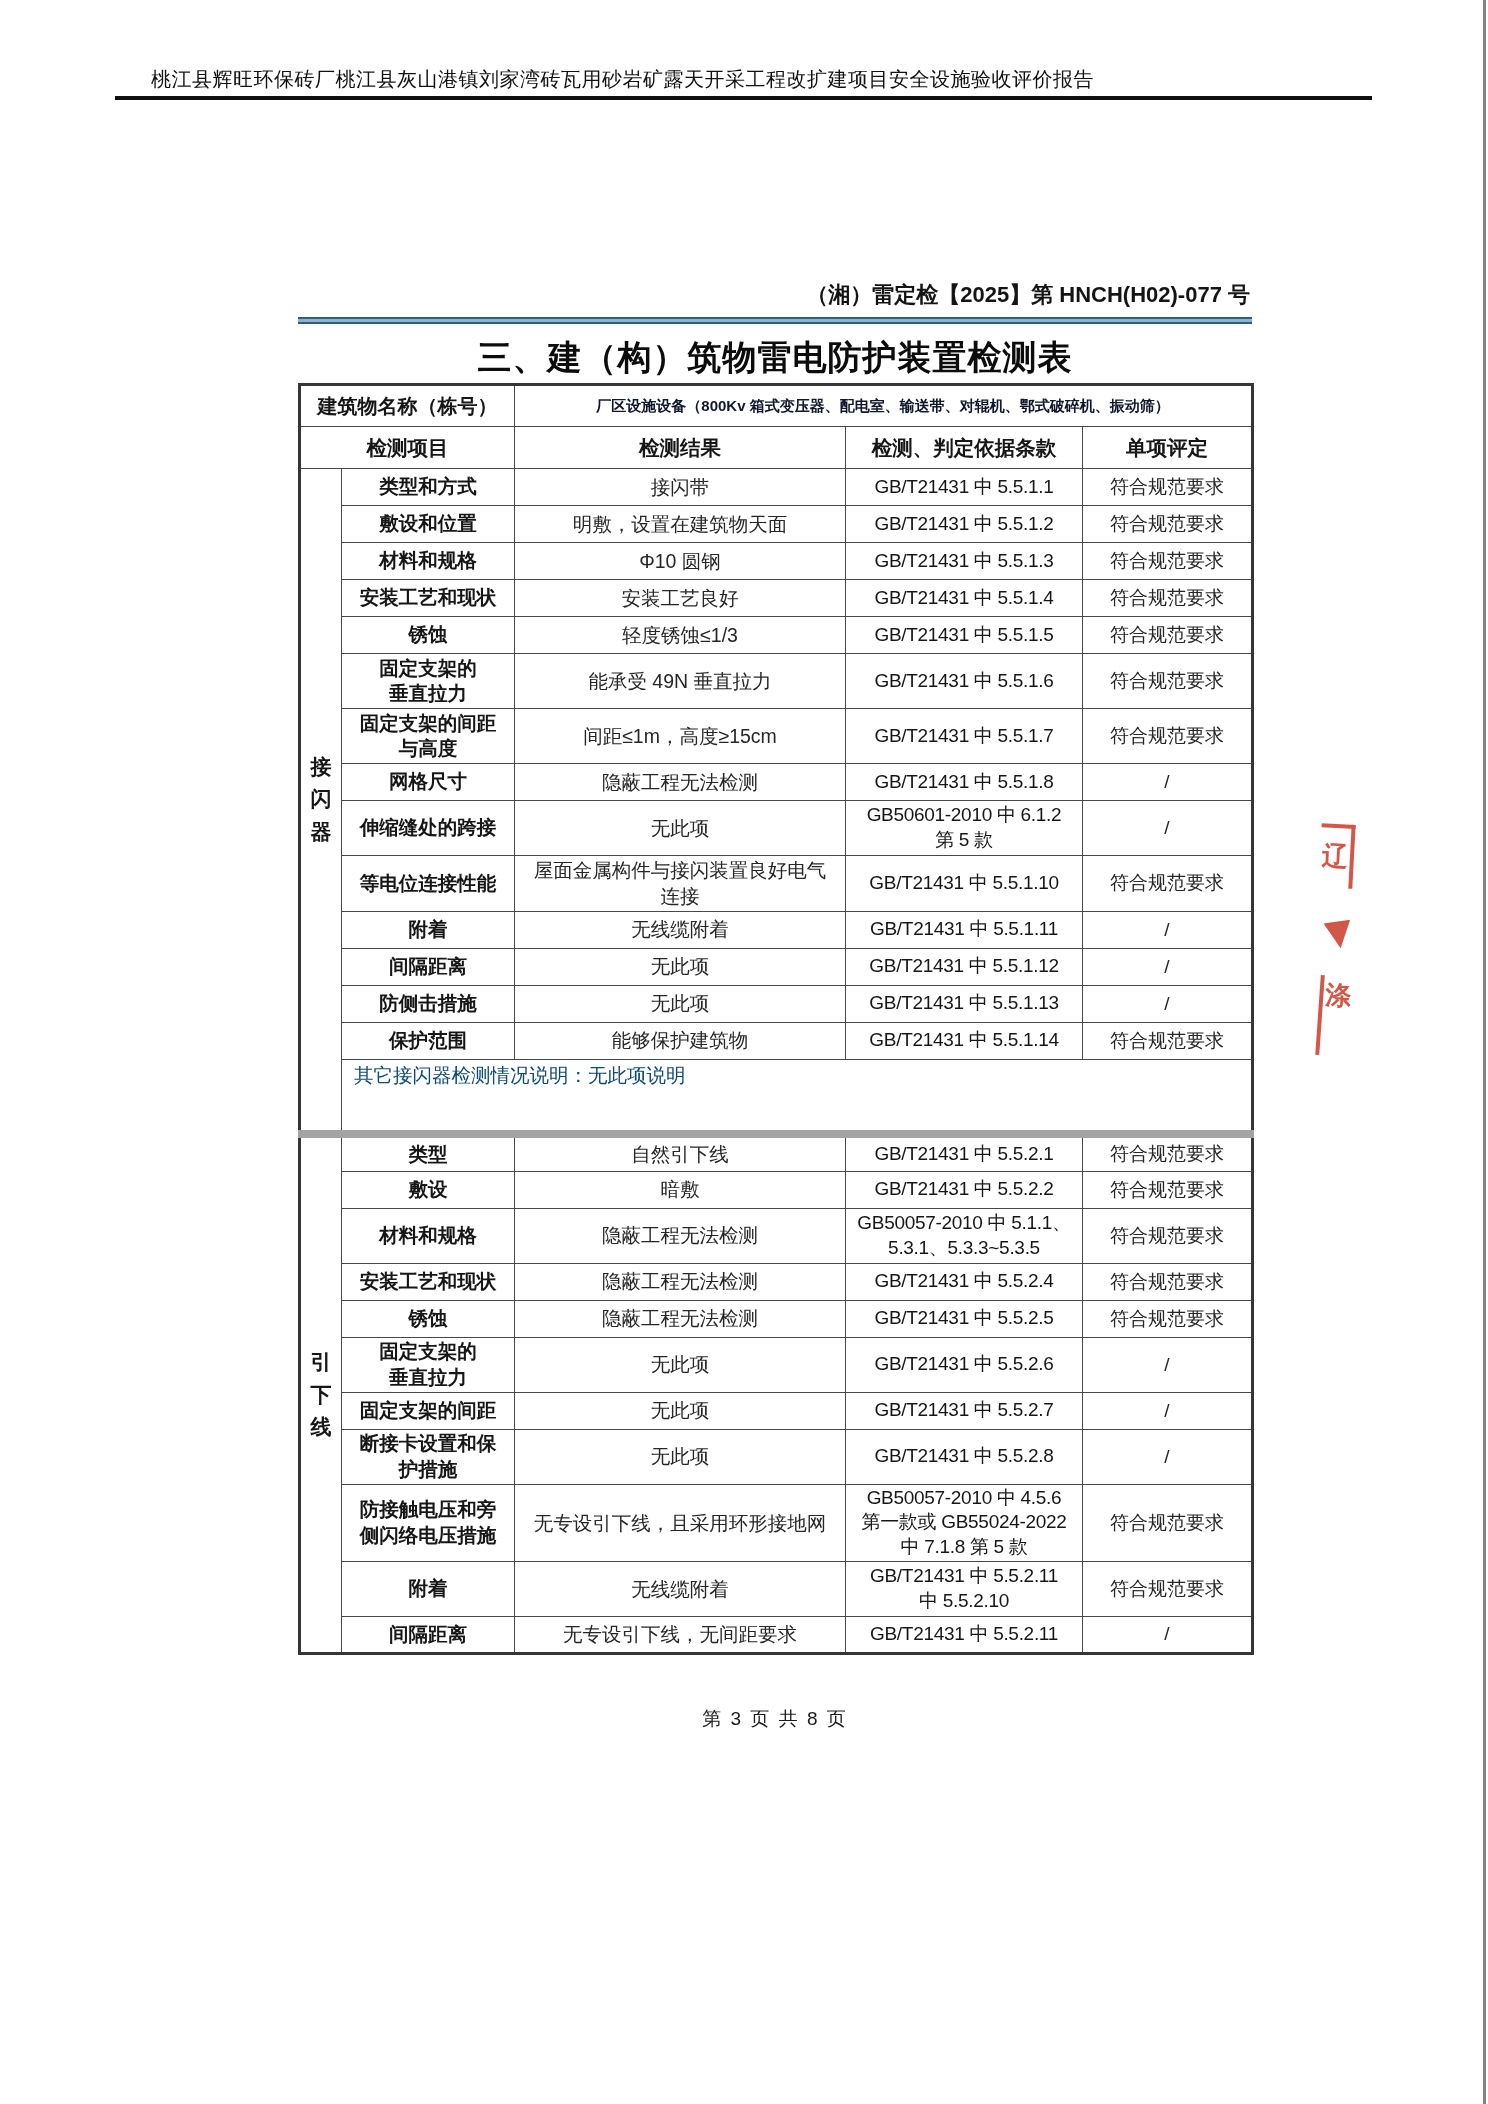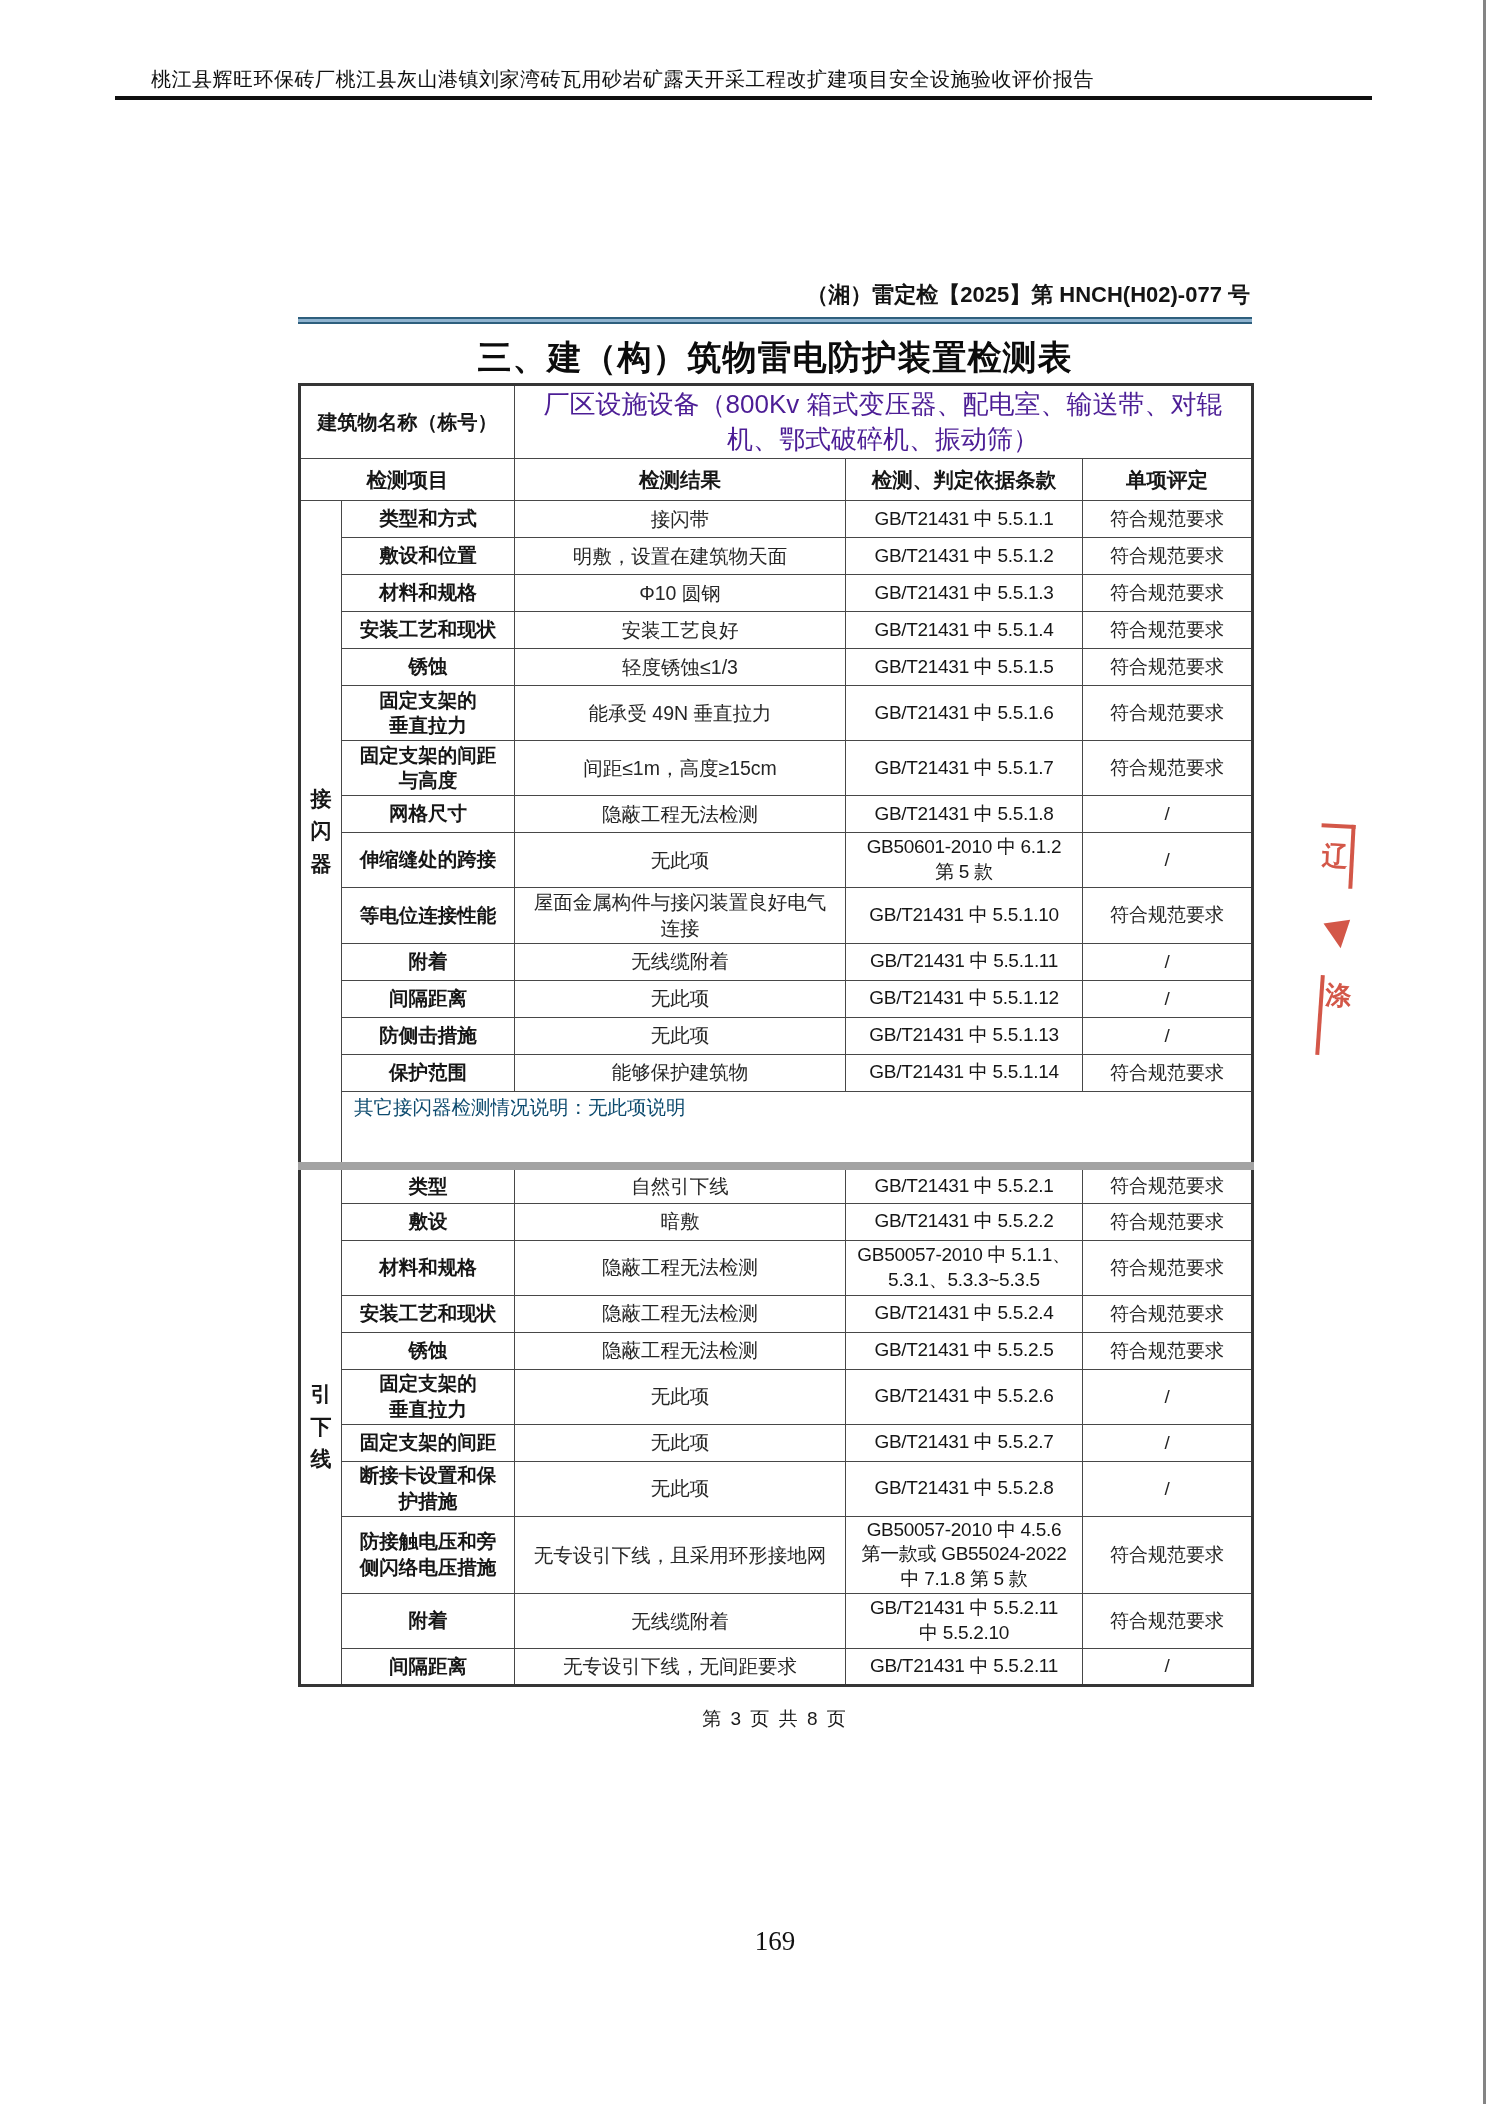--- a/index.html
+++ b/index.html
@@ -16,21 +16,21 @@
         font-size:34px;font-weight:bold;letter-spacing:1px;color:#0c0c0c;}
   table.tbl{position:absolute;left:298px;top:383px;width:953px;border-collapse:collapse;
         table-layout:fixed;}
   .tbl td{border:1.5px solid #474747;text-align:center;vertical-align:middle;
         padding:1px 4px;white-space:pre-line;overflow:hidden;}
   .tbl{border:3px solid #353535;}
   tr.h1{height:37px;} tr.h2{height:55px;} tr.h3{height:76px;}
   tr.hhead{height:42px;} tr.hremark{height:75px;}
   tr.sec-start td{border-top:8px solid #a3a3a3;}
   td.lbl{font-weight:bold;font-size:20px;}
-  td.val{font-size:26px;color:#4c1d95;}
+  td.val{font-size:15px;color:#0f172a;font-weight:bold;}
   td.colh{font-weight:bold;font-size:20.5px;}
   td.item{font-weight:bold;font-size:19.5px;line-height:1.3;text-align:center;}
   td.res{font-size:19.5px;color:#262626;line-height:1.35;}
   td.basis{font-weight:normal;font-size:19px;line-height:1.3;letter-spacing:-0.3px;}
   td.verdict{font-size:19px;color:#262626;}
   td.group{font-weight:bold;font-size:21px;line-height:1.55;padding:0;}
   td.remark{text-align:left;vertical-align:top;padding:2px 12px;font-size:19.5px;color:#0c4a6e;}
   .footer{position:absolute;left:298px;top:1706px;width:954px;text-align:center;
         font-size:19px;color:#1b1b1b;letter-spacing:2px;}
   .pageno{position:absolute;left:298px;top:1926px;width:954px;text-align:center;
@@ -242,19 +242,18 @@
         <tr class="h1">
           <td class="item">间隔距离</td>
           <td class="res">无专设引下线，无间距要求</td>
           <td class="basis">GB/T21431 中 5.5.2.11</td>
           <td class="verdict">/</td>
         </tr>
       </tbody>
   </table>
 
   <div class="footer">第 3 页 共 8 页</div>
-  <div class="pageno">169</div>
 
   <div class="stamp stamp-a" style="color: rgb(204, 58, 41);">辽</div>
   <div class="stamp stamp-b" style="color: rgb(204, 58, 41);">▼</div>
   <div class="stamp stamp-c" style="color: rgb(204, 58, 41);">涤</div>
   <div class="edge-line"></div>
 </div>
 
 </body></html>

